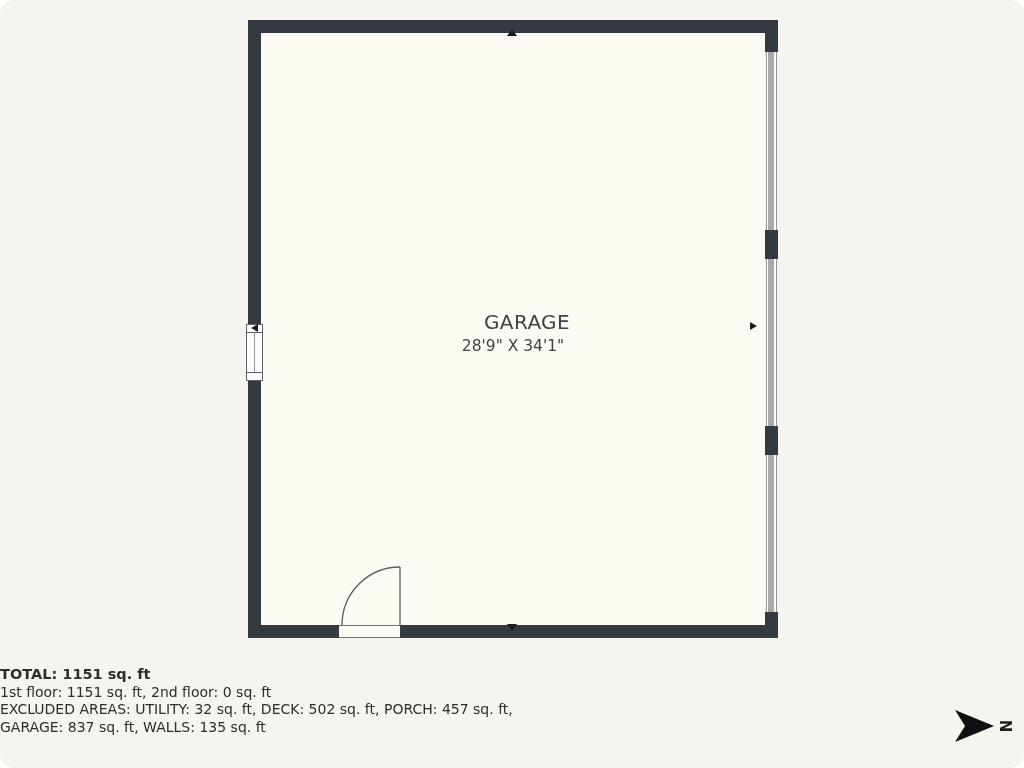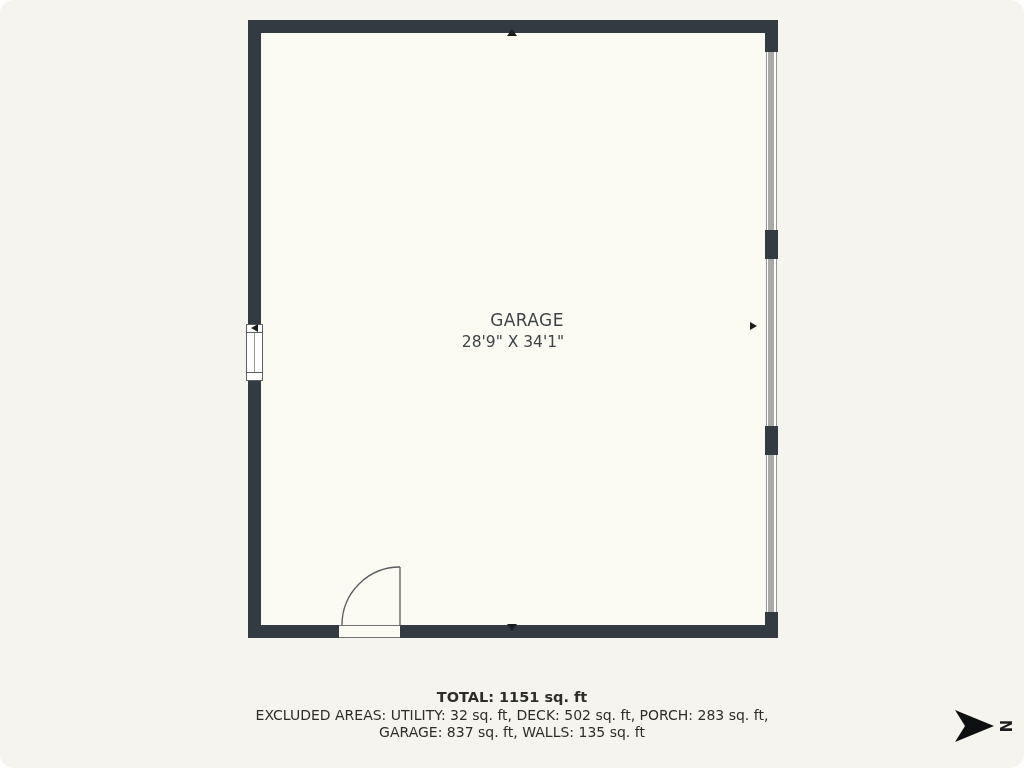--- a/index.html
+++ b/index.html
@@ -100,32 +100,30 @@
     border-left: 7px solid #1c1d1e;
   }
 
   
   .room-label-wrap {
     position: absolute;
     left: 261px; top: 310px; width: 504px;
     text-align: center;
     color: #3e4347;
   }
-  .room-name { font-size: 17px; letter-spacing: 0.4px; padding-left: 28px; }
+  .room-name { font-size: 20px; letter-spacing: 0.4px; padding-left: 28px; }
   .room-dims { font-size: 15.5px; margin-top: 3px; }
 
   
   .summary {
     position: absolute;
     left: 0; top: 666px; width: 1024px;
-    text-align: center;
     color: #2d2e2a;
     font-size: 14px;
     line-height: 17.5px;
-    margin-top: 23px;
   }
   .summary .total { font-weight: bold; font-size: 14.5px; }
 
   
   .compass { position: absolute; left: 948px; top: 706px; }
 </style>
 </head>
 <body>
 
 <div class="canvas">
@@ -163,21 +161,22 @@
   <div class="dim-arrow left"></div>
   <div class="dim-arrow right"></div>
 
   <div class="room-label-wrap">
     <div class="room-name">GARAGE</div>
     <div class="room-dims">28'9" X 34'1"</div>
   </div>
 
   <div class="summary">
     <div class="total">TOTAL: 1151 sq. ft</div>
-    <div>EXCLUDED AREAS: UTILITY: 32 sq. ft, DECK: 502 sq. ft, PORCH: 283 sq. ft,</div>
+    <div>1st floor: 1151 sq. ft, 2nd floor: 0 sq. ft</div>
+    <div>EXCLUDED AREAS: UTILITY: 32 sq. ft, DECK: 502 sq. ft, PORCH: 457 sq. ft,</div>
     <div>GARAGE: 837 sq. ft, WALLS: 135 sq. ft</div>
   </div>
 
   <svg class="compass" width="72" height="46" viewBox="0 0 72 46">
     <polygon points="7,4 46,20 7,36 17,20" fill="#0e0f10"></polygon>
     <text x="57" y="20" font-size="15" font-weight="600" fill="#1c1d1e" text-anchor="middle" dominant-baseline="central" transform="rotate(90 57 20)">N</text>
   </svg>
 
 </div>
 

